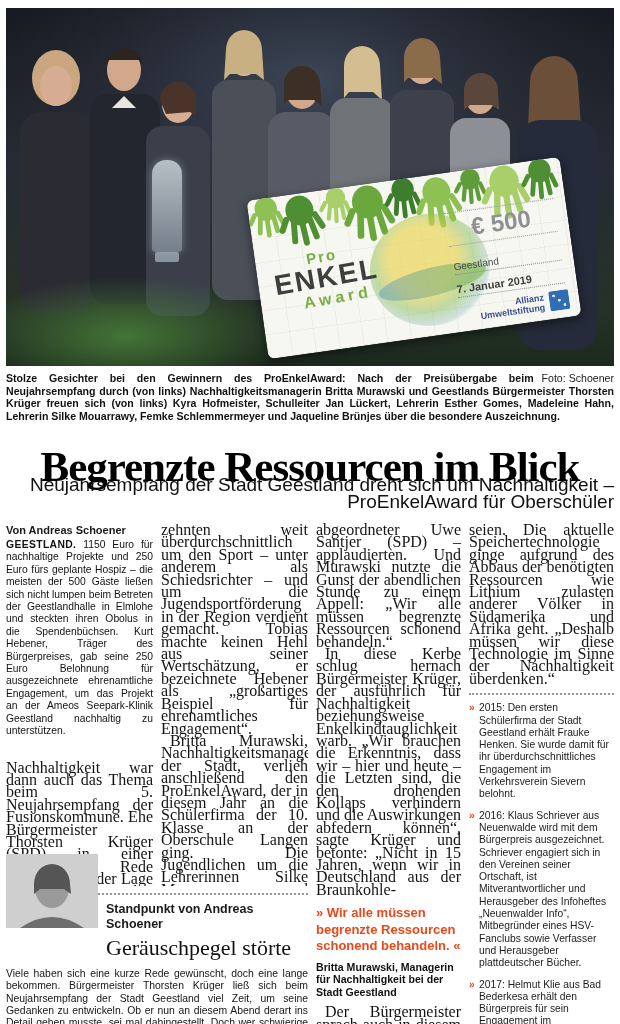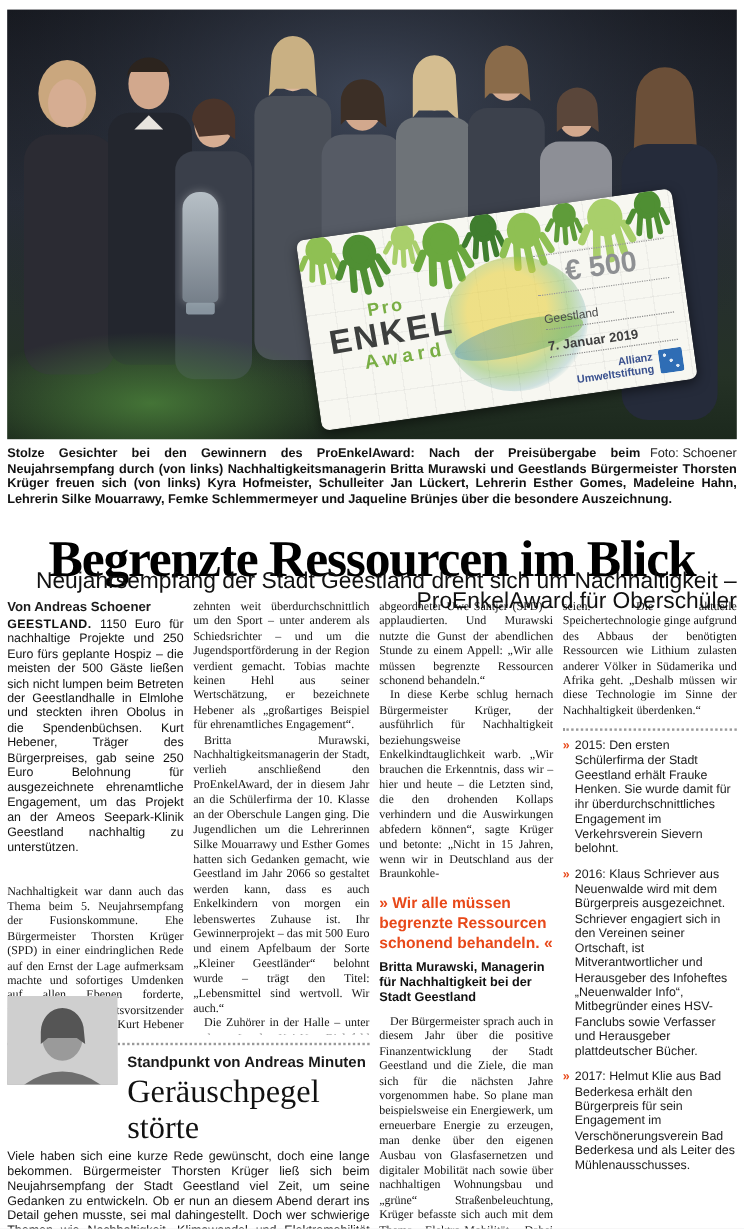--- a/index.html
+++ b/index.html
@@ -49,26 +49,26 @@
   .caption .credit{float:right;font-weight:normal;color:#222;padding-left:8px;}
 
   
   .headline{position:absolute;left:6px;top:444px;width:608px;font-family:"Liberation Serif",serif;
             font-weight:bold;font-size:43px;line-height:46px;letter-spacing:-1px;color:#000;
             white-space:nowrap;text-align:center;}
   .subheadline{position:absolute;left:6px;top:476px;width:608px;text-align:right;font-size:19px;
             line-height:17px;color:#111;}
 
   
-  .article{position:absolute;left:6px;top:500px;width:608px;bottom:0;display:flex;gap:8px;}
+  .article{position:absolute;left:6px;top:524px;width:608px;bottom:0;display:flex;gap:8px;}
   .col{width:145px;flex:0 0 auto;}
   .colpair{width:302px;flex:0 0 auto;}
   .cols2{display:flex;gap:8px;height:362px;overflow:hidden;}
   .cols2 .col{width:147px;}
-  .serif{font-family:"Liberation Serif",serif;font-size:10px;line-height:12.4px;text-align:justify;color:#141414;}
+  .serif{font-family:"Liberation Serif",serif;font-size:16px;line-height:12.4px;text-align:justify;color:#141414;}
   .sans-lead{font-size:10.3px;line-height:12.4px;text-align:justify;color:#111;}
   .byline{font-weight:bold;font-size:11px;line-height:13px;margin-bottom:2px;}
   .dateline{font-weight:bold;letter-spacing:.4px;}
   .p-indent{text-indent:9px;}
   .gap-top{margin-top:24px;}
   p{margin:0;}
 
   
   .pullquote{margin:9px 0 8px 0;}
   .pq-text{color:#e8491a;font-weight:bold;font-size:13px;line-height:16.5px;text-align:left;}
@@ -78,21 +78,21 @@
   .dotted-divider{border-top:2px dotted #999;margin:8px 0 7px 0;height:0;}
   .sidebar-title{font-size:23px;line-height:26px;color:#1b1b1b;margin:4px 0 9px 0;}
   .sb-item{position:relative;padding-left:10px;font-size:10.3px;line-height:12.3px;margin-bottom:9px;
            text-align:left;color:#1b1b1b;}
   .sb-bullet{position:absolute;left:0;top:0;color:#e8491a;font-weight:bold;}
   .sb-year,.sb-name{font-weight:normal;}
 
   
   .standpunkt{border-top:2px dotted #999;margin-top:7px;padding-top:7px;}
   .sp-kicker{font-weight:bold;font-size:12.5px;line-height:15px;margin-left:100px;}
-  .sp-title{font-family:"Liberation Serif",serif;font-size:27px;line-height:30px;color:#111;
+  .sp-title{font-family:"Liberation Serif",serif;font-size:22px;line-height:30px;color:#111;
             margin:1px 0 5px 100px;font-weight:normal;}
   .sp-photo{float:left;width:92px;height:74px;margin:-48px 8px 2px 0;
             background:linear-gradient(180deg,#e8e8e8,#b9b9b9);position:relative;overflow:hidden;}
   .sp-body{font-size:10.4px;line-height:12.3px;text-align:justify;color:#151515;}
 </style>
 </head>
 <body>
 
 <div class="page">
 
@@ -215,21 +215,21 @@
 
       <div class="standpunkt">
         <div class="sp-photo">
           <svg width="92" height="74" viewBox="0 0 92 74">
             <rect width="92" height="74" fill="#cfcfcf"></rect>
             <ellipse cx="46" cy="34" rx="17" ry="20" fill="#9a9a9a"></ellipse>
             <path d="M28,30 a18,20 0 0 1 36,0 l1,10 -7,-5 -24,0 -6,5 z" fill="#555"></path>
             <path d="M14,74 q32,-22 64,0 z" fill="#6e6e6e"></path>
           </svg>
         </div>
-        <p class="sp-kicker">Standpunkt von Andreas Minuten</p>
+        <p class="sp-kicker">Standpunkt von Andreas Schoener</p>
         <p class="sp-title">Geräuschpegel störte</p>
         <p class="sp-body"><span>Viele haben sich eine kurze Rede gewünscht, doch eine lange bekommen. Bürgermeister Thorsten Krüger ließ sich beim Neujahrsempfang der Stadt Geestland viel Zeit, um seine Gedanken zu entwickeln. Ob er nun an diesem Abend derart ins Detail gehen musste, sei mal dahingestellt. Doch wer schwierige Themen wie Nachhaltigkeit, Klimawandel und Elektromobilität entwickeln will, der kann das nicht in zehn Minuten tun. Deshalb wurde den rund 500 Gästen in der Geestlandhalle eine große Portion Geduld abverlangt. Schade nur, dass viele Besucher diese Geduld nicht aufbrachten. Ein immer lauter werdender Geräuschpegel störte all jene, die zuhören wollten.</span>
           
         </p>
       </div>
     </div>
 
     <div class="col">
       <p class="serif">abgeordneter Uwe Santjer (SPD) – applaudierten. Und Murawski nutzte die Gunst der abendlichen Stunde zu einem Appell: „Wir alle müssen begrenzte Ressourcen schonend behandeln.“</p>
       <p class="serif p-indent">In diese Kerbe schlug hernach Bürgermeister Krüger, der ausführlich für Nachhaltigkeit beziehungsweise Enkelkindtauglichkeit warb. „Wir brauchen die Erkenntnis, dass wir – hier und heute – die Letzten sind, die den drohenden Kollaps verhindern und die Auswirkungen abfedern können“, sagte Krüger und betonte: „Nicht in 15 Jahren, wenn wir in Deutschland aus der Braunkohle-</p>

